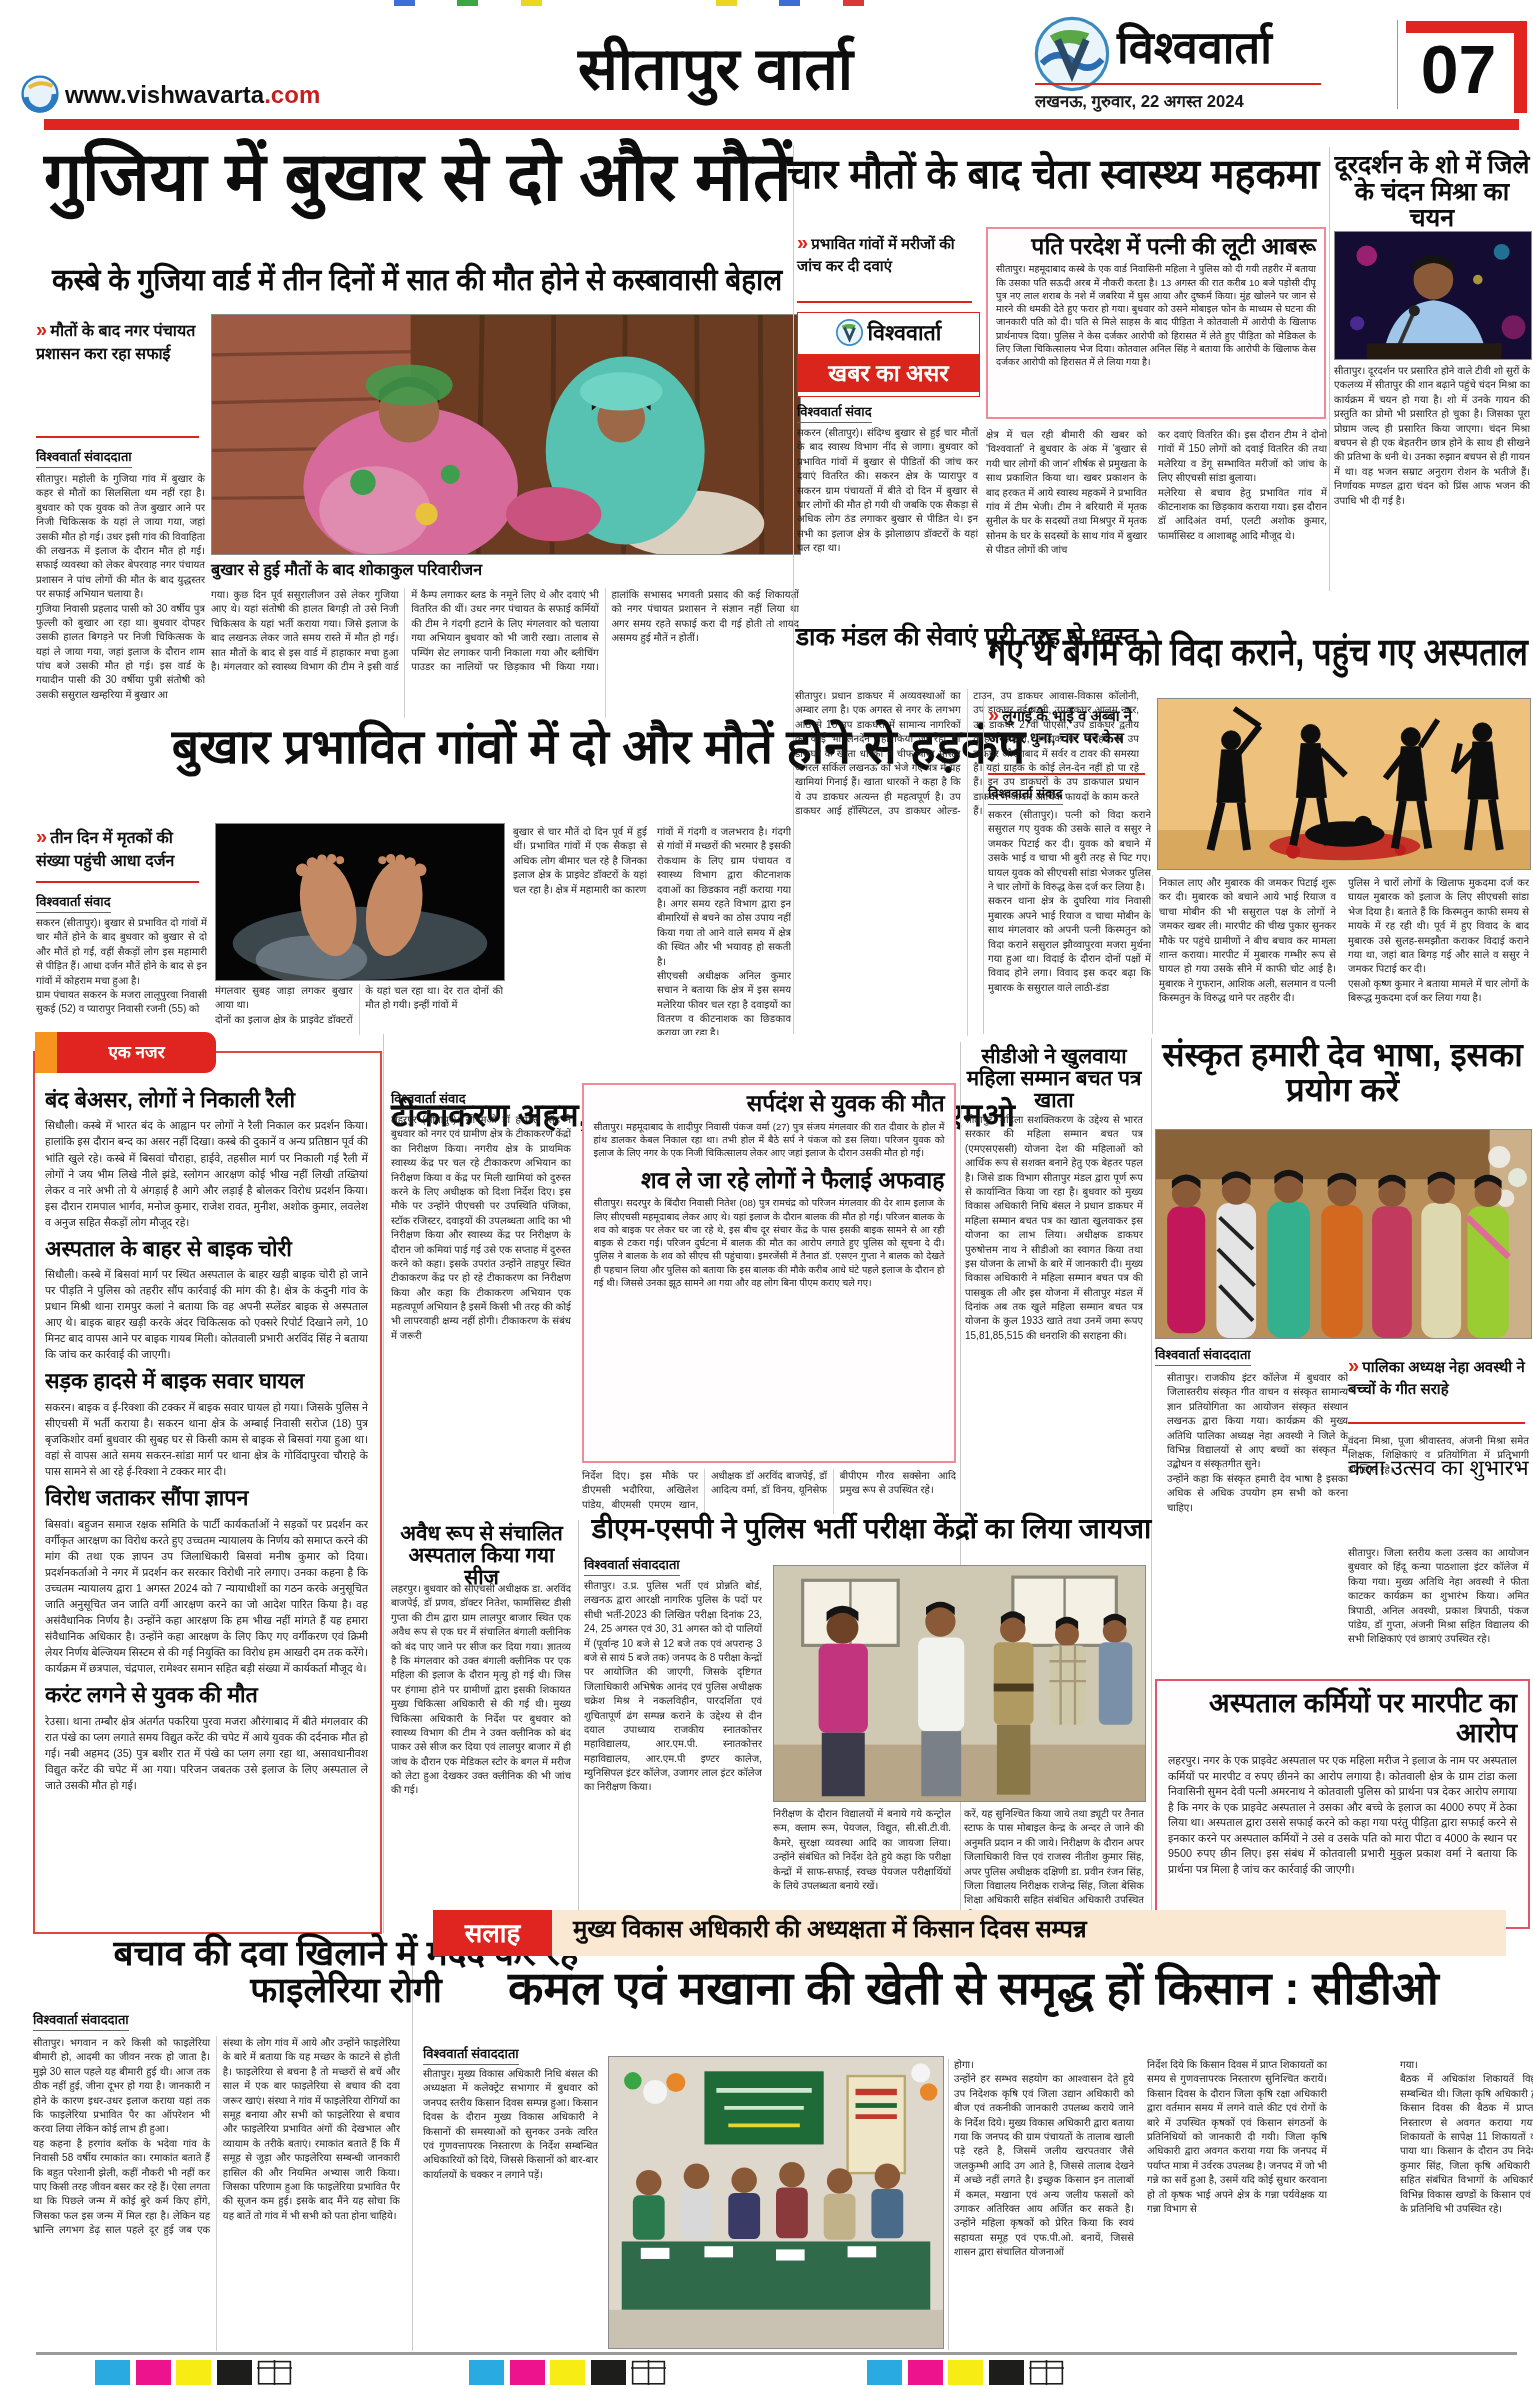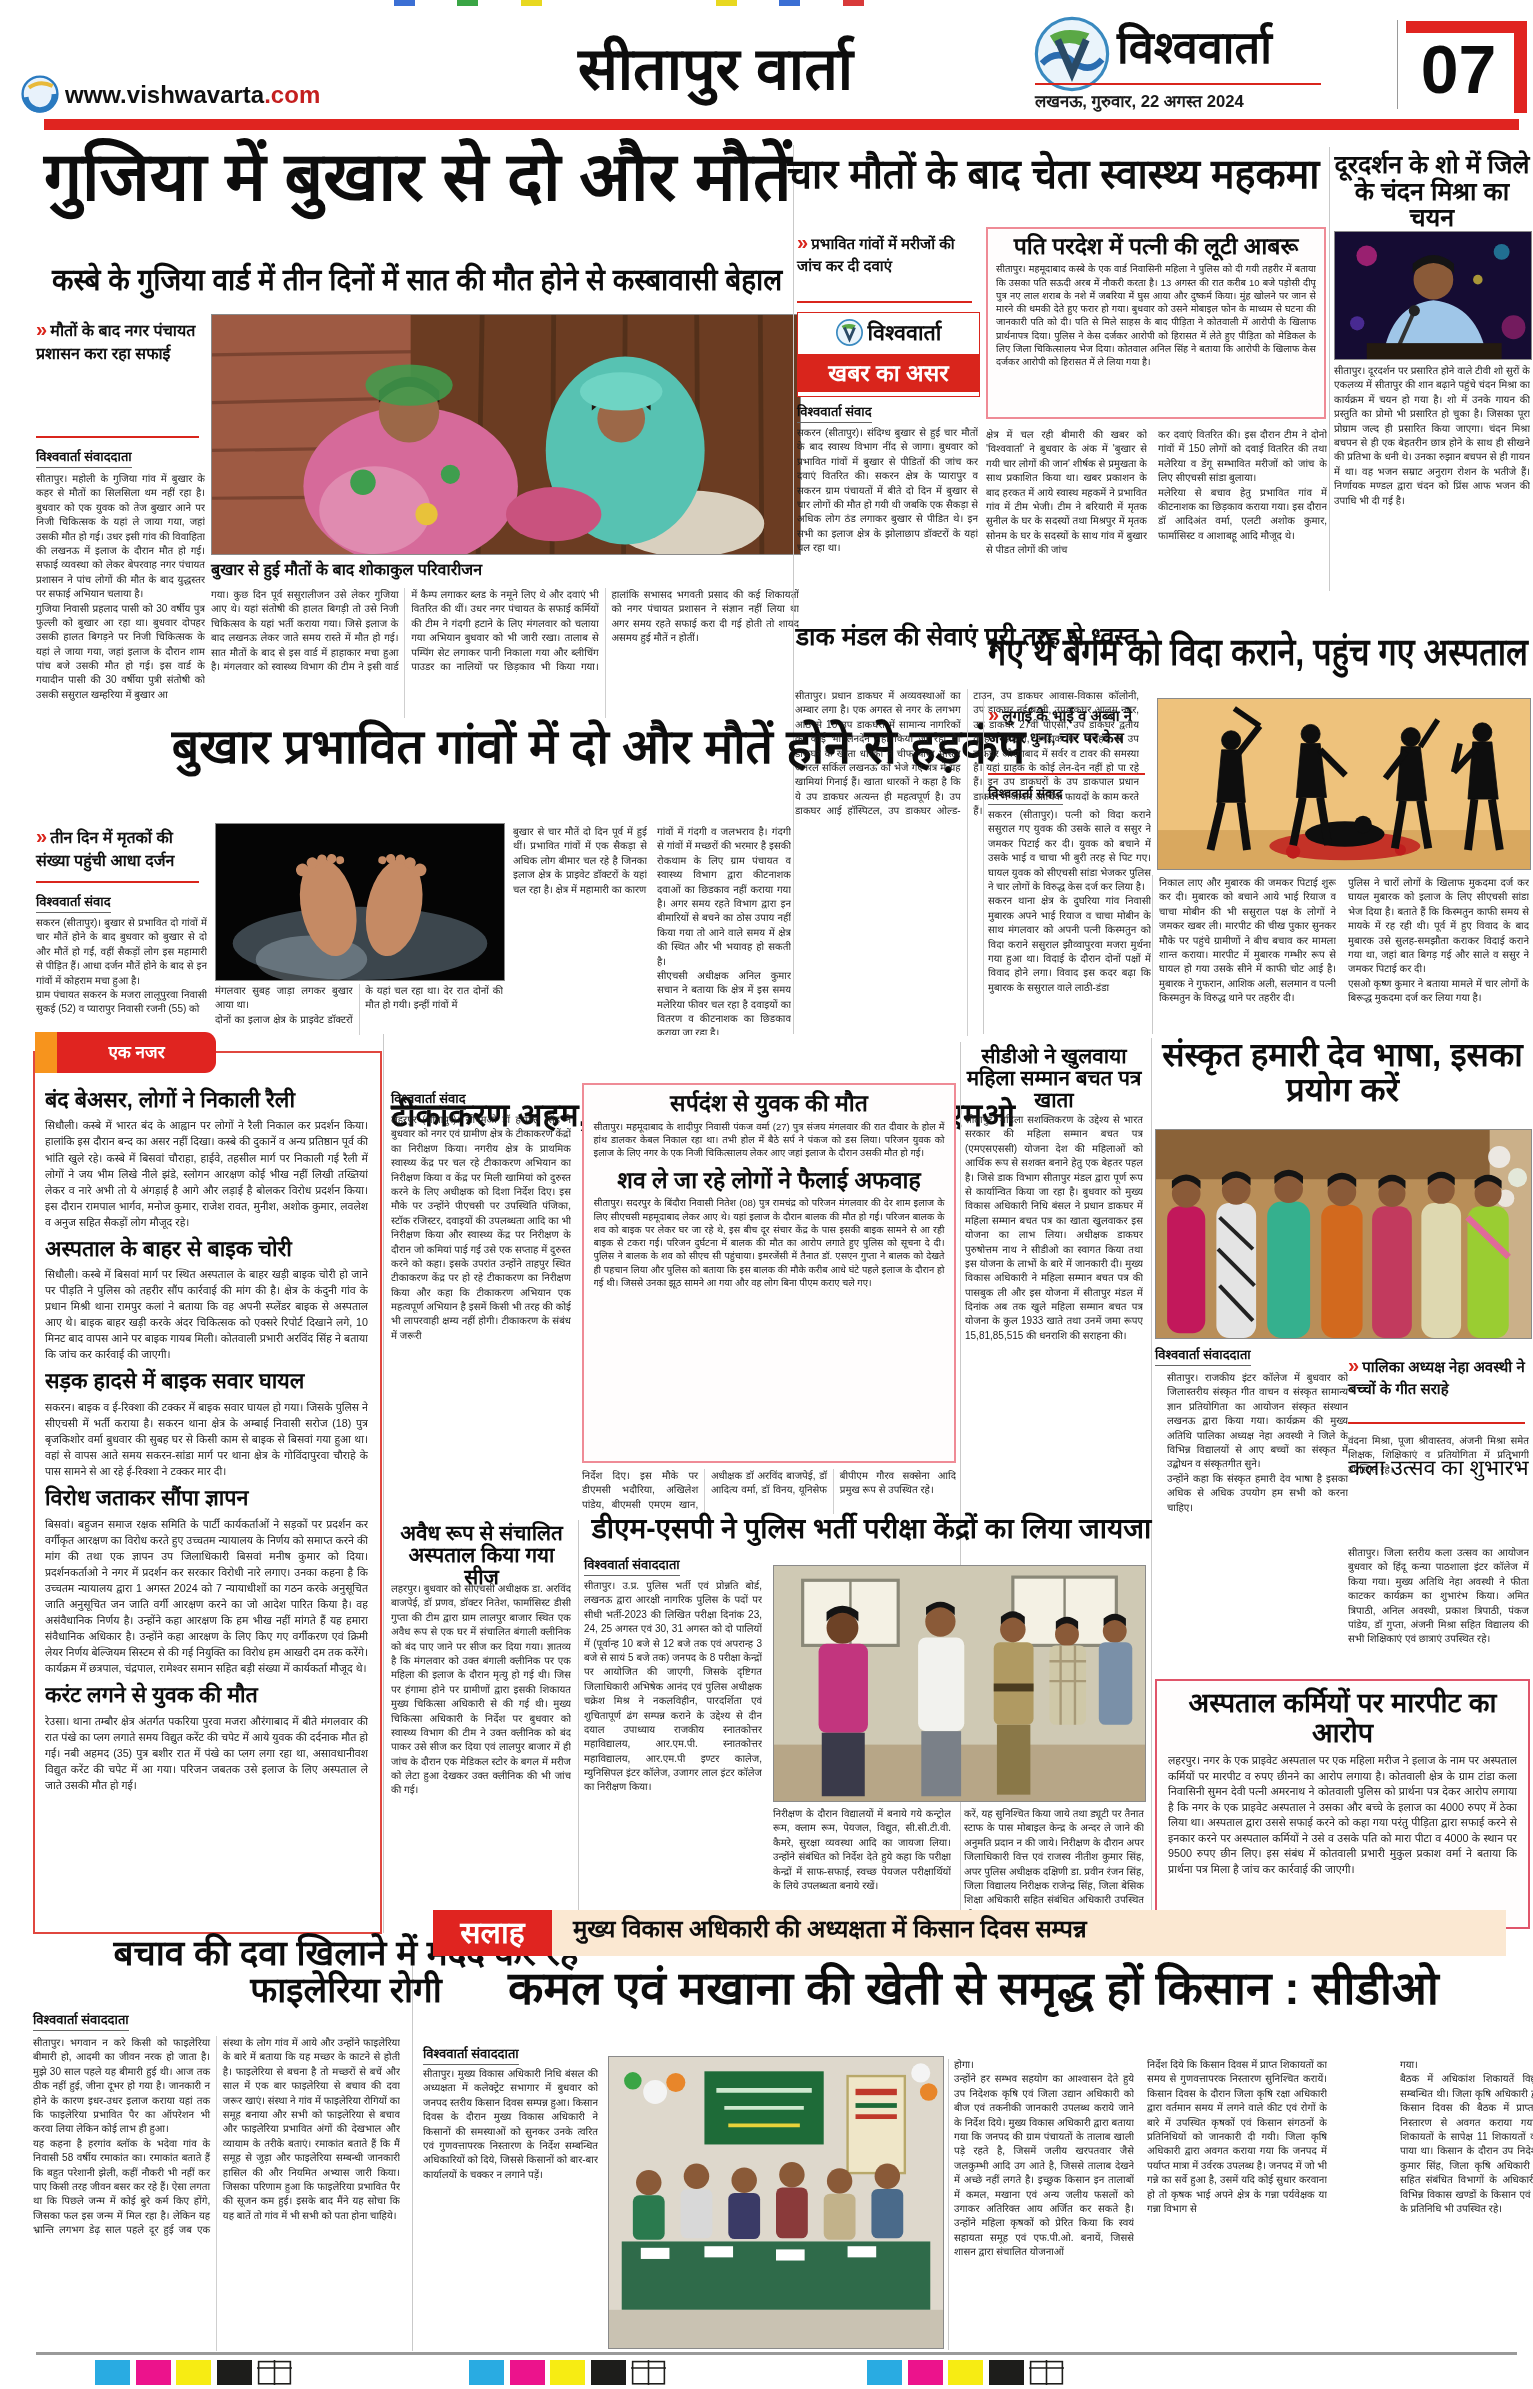--- a/index.html
+++ b/index.html
@@ -12,21 +12,21 @@
   .body{font-size:10px;line-height:1.44;text-align:justify;color:#1e1e1e;white-space:pre-line;}
   .body-sm{font-size:9.5px;line-height:1.4;text-align:justify;color:#1e1e1e;white-space:pre-line;}
   .byline{font-weight:bold;font-size:13px;color:#111;border-bottom:1.2px solid #666;display:inline-block;padding-bottom:1.6px;}
   .kicker{font-size:16px;font-weight:bold;line-height:1.35;color:#111;}
   .qm{color:#d9251c;font-weight:900;font-size:20px;margin-right:3.2px;}
   .redrule{background:#d9251c;height:2.4px;}
   .vline{background:#c9c9c9;width:0.8px;}
   .photo{border:0.8px solid #8a8a8a;background:#ddd;}
   .caption{font-weight:bold;font-size:16px;color:#111;}
   .pinkbox{border:2px solid #ef8b96;background:#fffdfd;}
-  .boxtitle{font-weight:900;font-size:23px;color:#0d0d0d;text-align:center;line-height:1.1;}
+  .boxtitle{font-weight:900;font-size:23px;color:#0d0d0d;text-align:right;line-height:1.1;}
   .cols2{column-count:2;column-gap:12.7px;column-rule:0.8px solid #cfcfcf;}
   .cols3{column-count:3;column-gap:12.7px;column-rule:0.8px solid #cfcfcf;}
   .nz-h{font-weight:900;font-size:21.5px;color:#0d0d0d;margin:8px 0 4.8px 0;line-height:1.1;}
   .nz-b{font-size:10.7px;line-height:1.5;text-align:justify;white-space:pre-line;}
   .colorsq{width:35px;height:25.4px;display:inline-block;margin-right:5.6px;}
   .badge{border:1.6px solid #d9251c;background:#fff;}
   .badge-red{background:#d9251c;color:#fff;font-weight:900;text-align:center;}
   .cream{background:#fbe8d2;}
 </style>
 </head>
@@ -403,21 +403,21 @@
     <div class="body" style="font-size:10.8px;margin-top:4.8px;height:191px;overflow:hidden;">लहरपुर। नगर के एक प्राइवेट अस्पताल पर एक महिला मरीज ने इलाज के नाम पर अस्पताल कर्मियों पर मारपीट व रुपए छीनने का आरोप लगाया है। कोतवाली क्षेत्र के ग्राम टांडा कला निवासिनी सुमन देवी पत्नी अमरनाथ ने कोतवाली पुलिस को प्रार्थना पत्र देकर आरोप लगाया है कि नगर के एक प्राइवेट अस्पताल ने उसका और बच्चे के इलाज का 4000 रुपए में ठेका लिया था। अस्पताल द्वारा उससे सफाई करने को कहा गया परंतु पीड़िता द्वारा सफाई करने से इनकार करने पर अस्पताल कर्मियों ने उसे व उसके पति को मारा पीटा व 4000 के स्थान पर 9500 रुपए छीन लिए। इस संबंध में कोतवाली प्रभारी मुकुल प्रकाश वर्मा ने बताया कि प्रार्थना पत्र मिला है जांच कर कार्रवाई की जाएगी।</div>
   </div>
 
   <div class="abs vline" style="left:412px;top:1936px;height:415px;"></div>
   <div class="abs hl center" style="left:44px;top:1934px;width:604px;font-size:35px;">बचाव की दवा खिलाने में मदद कर रहे फाइलेरिया रोगी</div>
   <div class="abs" style="left:33px;top:2010px;"><span class="byline">विश्ववार्ता संवाददाता</span></div>
   <div class="abs body cols2" style="left:33px;top:2036px;width:367px;height:315px;overflow:hidden;">सीतापुर। भगवान न करे किसी को फाइलेरिया बीमारी हो, आदमी का जीवन नरक हो जाता है। मुझे 30 साल पहले यह बीमारी हुई थी। आज तक ठीक नहीं हुई, जीना दूभर हो गया है। जानकारी न होने के कारण इधर-उधर इलाज कराया यहां तक कि फाइलेरिया प्रभावित पैर का ऑपरेशन भी करवा लिया लेकिन कोई लाभ ही हुआ।
 यह कहना है हरगांव ब्लॉक के भदेवा गांव के निवासी 58 वर्षीय रमाकांत का। रमाकांत बताते हैं कि बहुत परेशानी झेली, कहीं नौकरी भी नहीं कर पाए किसी तरह जीवन बसर कर रहे हैं। ऐसा लगता था कि पिछले जन्म में कोई बुरे कर्म किए होंगे, जिसका फल इस जन्म में मिल रहा है। लेकिन यह भ्रान्ति लगभग डेढ़ साल पहले दूर हुई जब एक संस्था के लोग गांव में आये और उन्होंने फाइलेरिया के बारे में बताया कि यह मच्छर के काटने से होती है। फाइलेरिया से बचना है तो मच्छरों से बचें और साल में एक बार फाइलेरिया से बचाव की दवा जरूर खाएं। संस्था ने गांव में फाइलेरिया रोगियों का समूह बनाया और सभी को फाइलेरिया से बचाव और फाइलेरिया प्रभावित अंगों की देखभाल और व्यायाम के तरीके बताएं। रमाकांत बताते हैं कि मैं समूह से जुड़ा और फाइलेरिया सम्बन्धी जानकारी हासिल की और नियमित अभ्यास जारी किया। जिसका परिणाम हुआ कि फाइलेरिया प्रभावित पैर की सूजन कम हुई। इसके बाद मैंने यह सोचा कि यह बातें तो गांव में भी सभी को पता होना चाहिये।</div>
 
   <div class="abs cream" style="left:433px;top:1910px;width:1073px;height:46px;"></div>
-  <div class="abs" style="left:433px;top:1910px;width:119px;height:46px;background:#e02420;color:#fff;font-weight:900;font-size:30px;text-align:center;line-height:46px;">सलाह</div>
+  <div class="abs" style="left:433px;top:1910px;width:119px;height:46px;background:#e02420;color:#fff;font-weight:900;font-size:26px;text-align:center;line-height:46px;">सलाह</div>
   <div class="abs hl fit center" style="left:433px;top:1964px;width:1081px;font-size:46px;">कमल एवं मखाना की खेती से समृद्ध हों किसान : सीडीओ</div>
   <div class="abs hl fit" style="left:573px;top:1916px;width:875px;font-size:24px;font-weight:800;">मुख्य विकास अधिकारी की अध्यक्षता में किसान दिवस सम्पन्न</div>
   <div class="abs" style="left:423px;top:2044px;"><span class="byline">विश्ववार्ता संवाददाता</span></div>
   <div class="abs body" style="left:423px;top:2067px;width:175px;height:283px;overflow:hidden;">सीतापुर। मुख्य विकास अधिकारी निधि बंसल की अध्यक्षता में कलेक्ट्रेट सभागार में बुधवार को जनपद स्तरीय किसान दिवस सम्पन्न हुआ। किसान दिवस के दौरान मुख्य विकास अधिकारी ने किसानों की समस्याओं को सुनकर उनके त्वरित एवं गुणवत्तापरक निस्तारण के निर्देश सम्बन्धित अधिकारियों को दिये, जिससे किसानों को बार-बार कार्यालयों के चक्कर न लगाने पड़ें।</div>
   <div class="abs photo" style="left:608px;top:2056px;width:334px;height:291px;">
     <svg width="334" height="291" viewBox="0 0 420 366" preserveAspectRatio="none">
       <rect width="420" height="366" fill="#ded8cc"></rect>
       <rect x="120" y="18" width="150" height="92" fill="#1e6b38"></rect>
       <line x1="135" y1="42" x2="255" y2="42" stroke="#cfe8cf" stroke-width="6"></line>
         <line x1="145" y1="64" x2="245" y2="64" stroke="#cfe8cf" stroke-width="5"></line>

